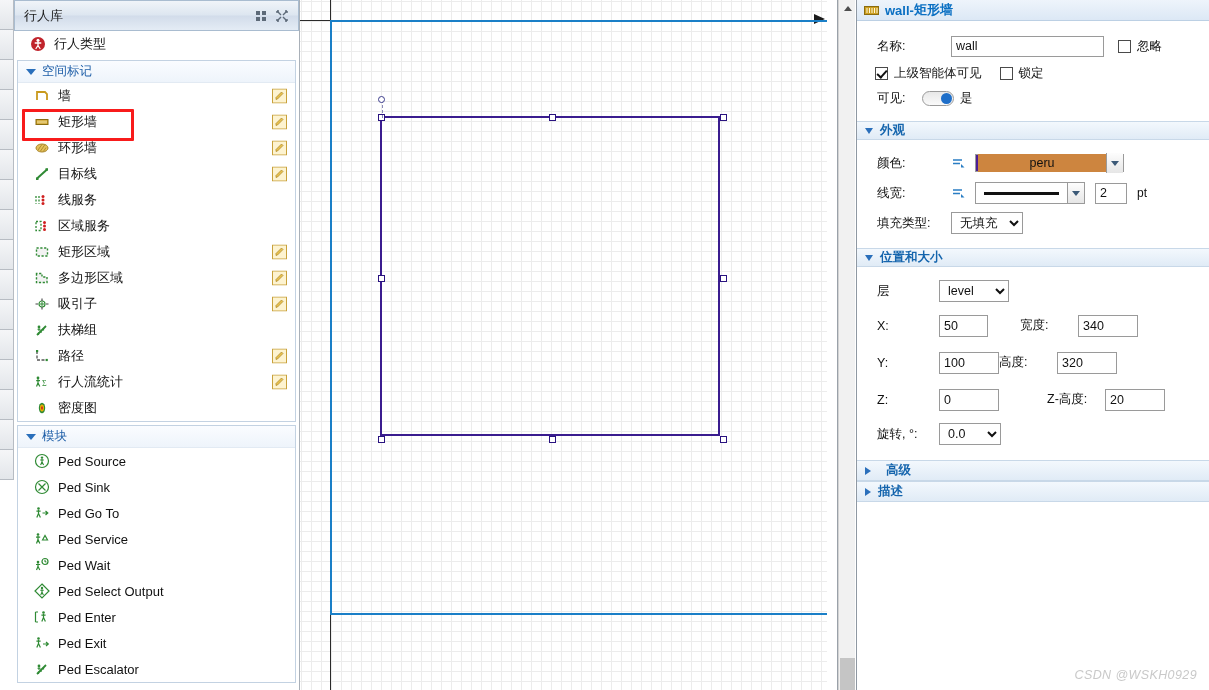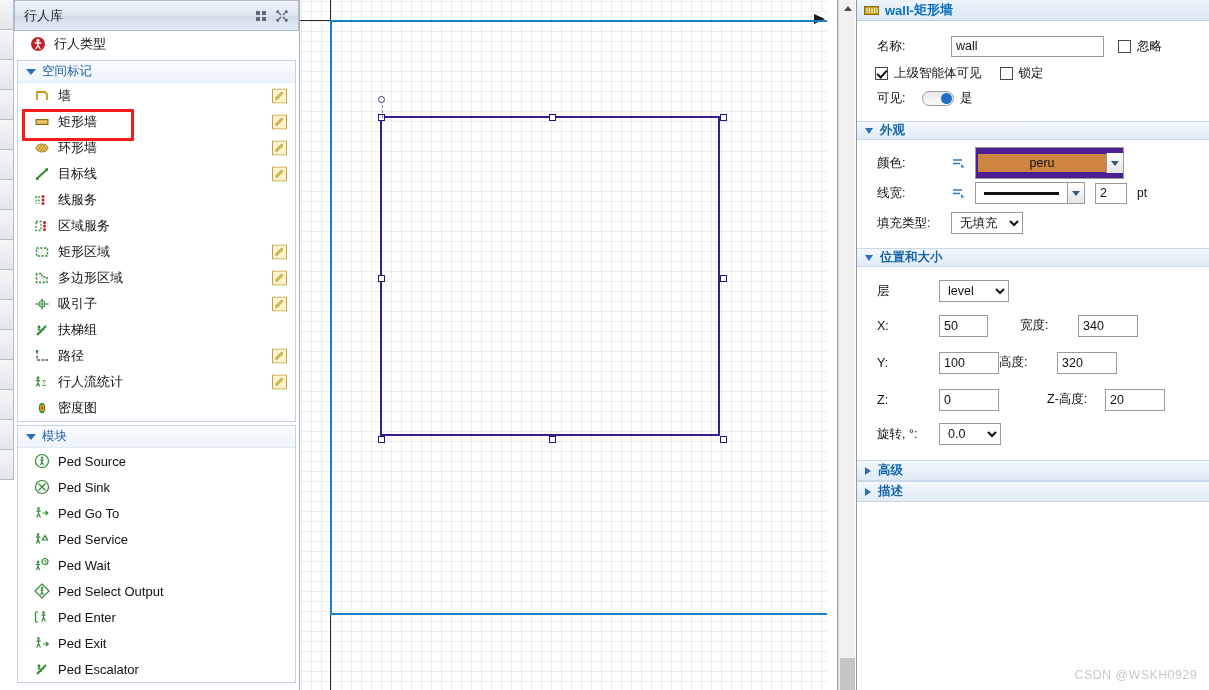--- a/index.html
+++ b/index.html
@@ -254,36 +254,37 @@
   }
   .combo-btn {
     width: 17px; height: 22px; border: 1px solid #9a9a9a; border-left: none;
     background: linear-gradient(to bottom, #fdfdfd, #e6e6e6);
     display: flex; align-items: center; justify-content: center; cursor: pointer;
   }
   .combo-btn .dtri {
     width:0;height:0;border-left:4px solid transparent;border-right:4px solid transparent;
     border-top:5px solid #3c5a78;
   }
-  .color-combo { display: flex; align-items: center; border: 1px solid #9a9a9a; height: 32px; padding: 0; background:#4c1d95;}
+  .color-combo { display: flex; align-items: center; border: 1px solid #9a9a9a; height: 18px; padding: 0; background:#4c1d95;}
   .color-combo .color-swatch { border: none; margin: 1px 0 1px 2px; height: 18px; }
 
   .line-combo {
     width: 110px; height: 22px; border: 1px solid #9a9a9a; background: #fff;
     display: flex; align-items: center; cursor: pointer;
   }
   .line-combo .lpreview {
     flex: 1; height: 3px; background: #111; margin: 0 8px;
   }
   .unit { margin-left: 10px; font-size: 12px; }
 
   .watermark {
     position: absolute; right: 12px; bottom: 8px;
     color: #c9c9c9; font-size: 12.5px; letter-spacing: 0.4px;
     user-select: none;
+    font-style: italic;
   }
 </style>
 </head>
 <body>
 
 <div id="app">
 
   <div class="edge-strip">
     <div class="edge-cell tall"></div>
     <div class="edge-cell tall"></div>
@@ -795,21 +796,21 @@
       </div>
 
       <div class="frow" style="height:32px;">
         <span class="flabel" style="width:62px;">旋转, °:</span>
         <select class="sel" style="width:62px;">
           <option>0.0</option>
         </select>
       </div>
     </div>
 
-    <div class="sec-header" style="height:21px;">
+    <div class="sec-header" style="height:21px;gap:8px;">
       <span class="caret-r"></span>
       <span class="stext">高级</span>
     </div>
 
     <div class="sec-header" style="height:21px;">
       <span class="caret-r"></span>
       <span class="stext">描述</span>
     </div>
 
     <div class="watermark">CSDN @WSKH0929</div>

